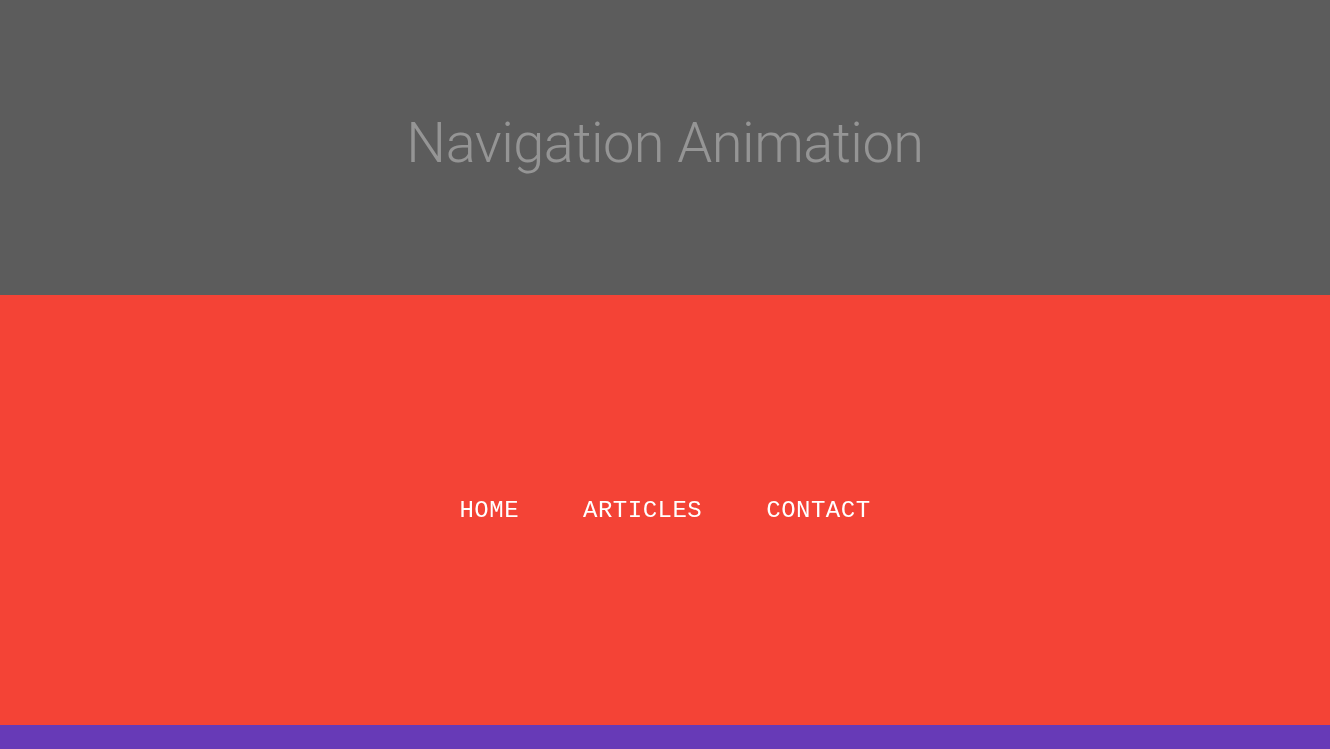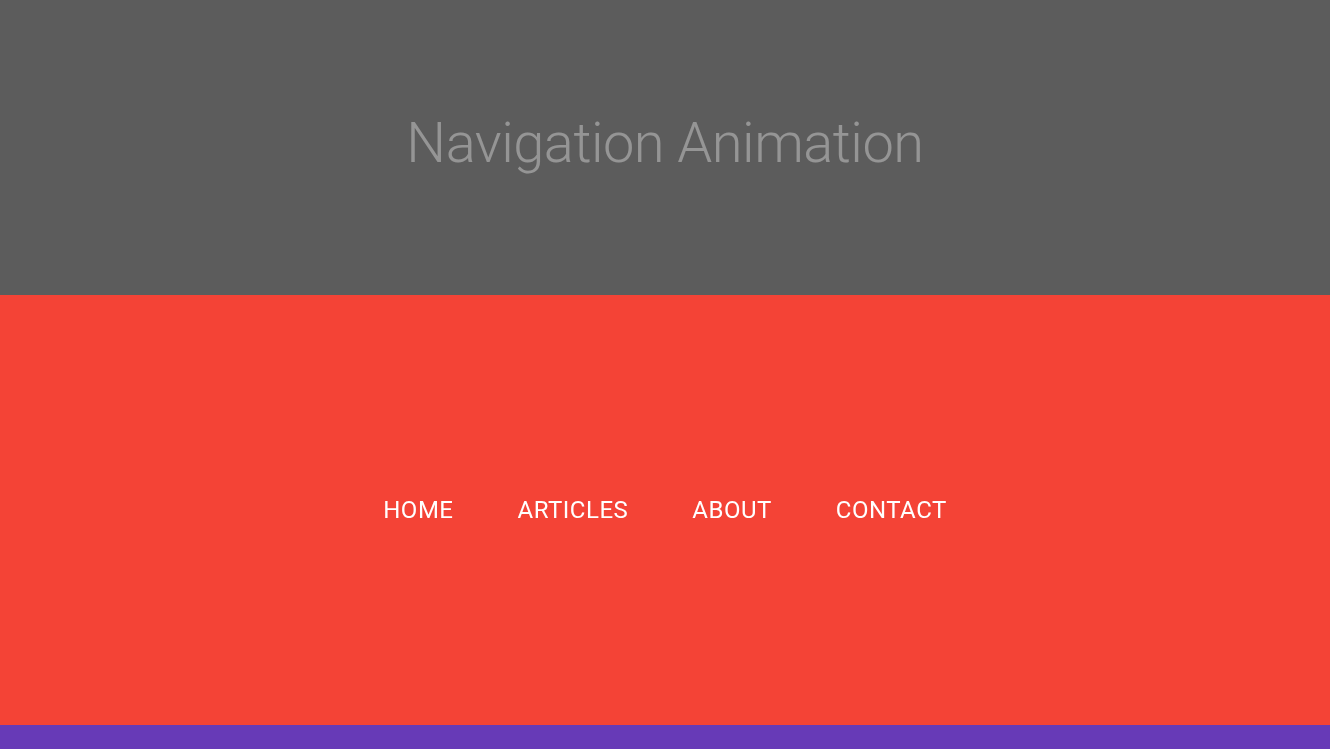--- a/index.html
+++ b/index.html
@@ -37,20 +37,21 @@
       background-color: #f44336;
       height: 430px;
       display: flex;
       justify-content: center;
       align-items: center;
     }
     .nav-list {
       display: flex;
       list-style: none;
       gap: 54px;
+      font-family: Liberation Mono, monospace;
     }
     .nav-item {
       color: #ffffff;
       font-size: 24px;
       font-weight: 400;
       letter-spacing: 0.5px;
       cursor: pointer;
       padding: 10px 5px;
       position: relative;
     }
@@ -68,18 +69,17 @@
 <body>
 
 <div class="header-section">
   <h1 class="page-title">Navigation Animation</h1>
 </div>
 
 <div class="nav-section">
   <ul class="nav-list">
     <li class="nav-item">HOME</li>
     <li class="nav-item">ARTICLES</li>
-    <li class="nav-item">ABOUT</li>
     <li class="nav-item">CONTACT</li>
   </ul>
 </div>
 
 <div class="footer-section"></div>
 
 </body></html>

